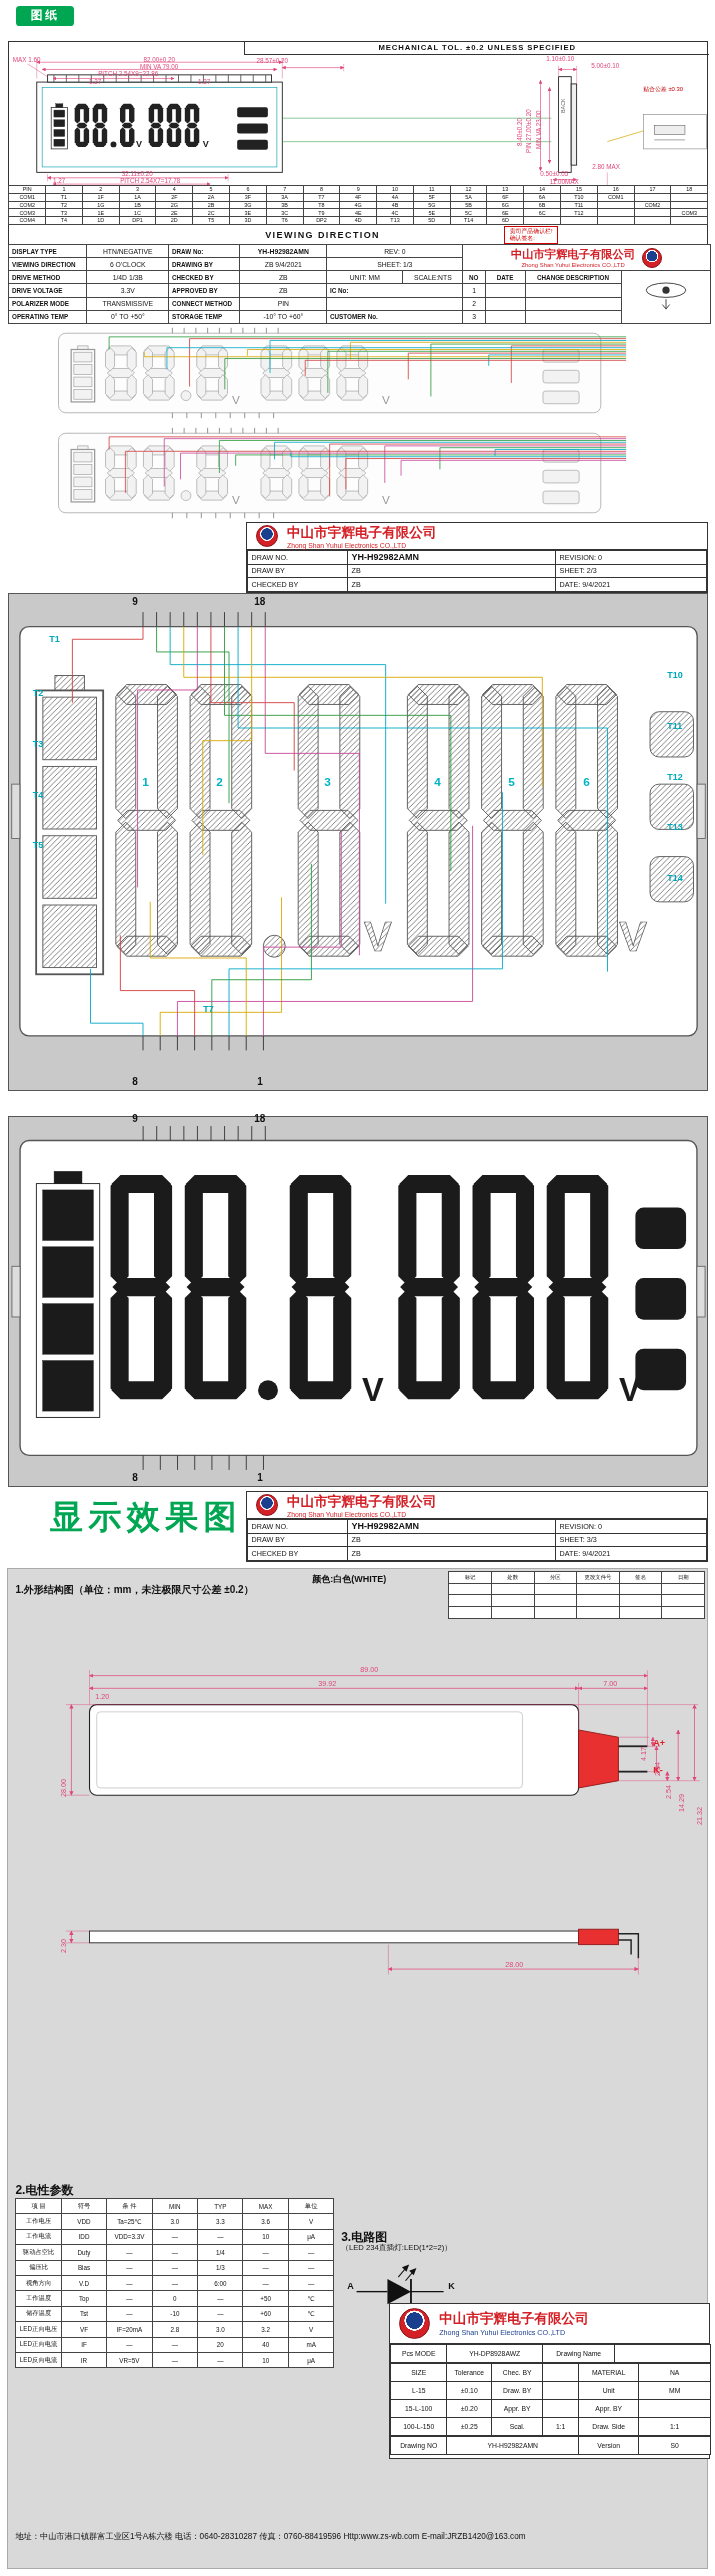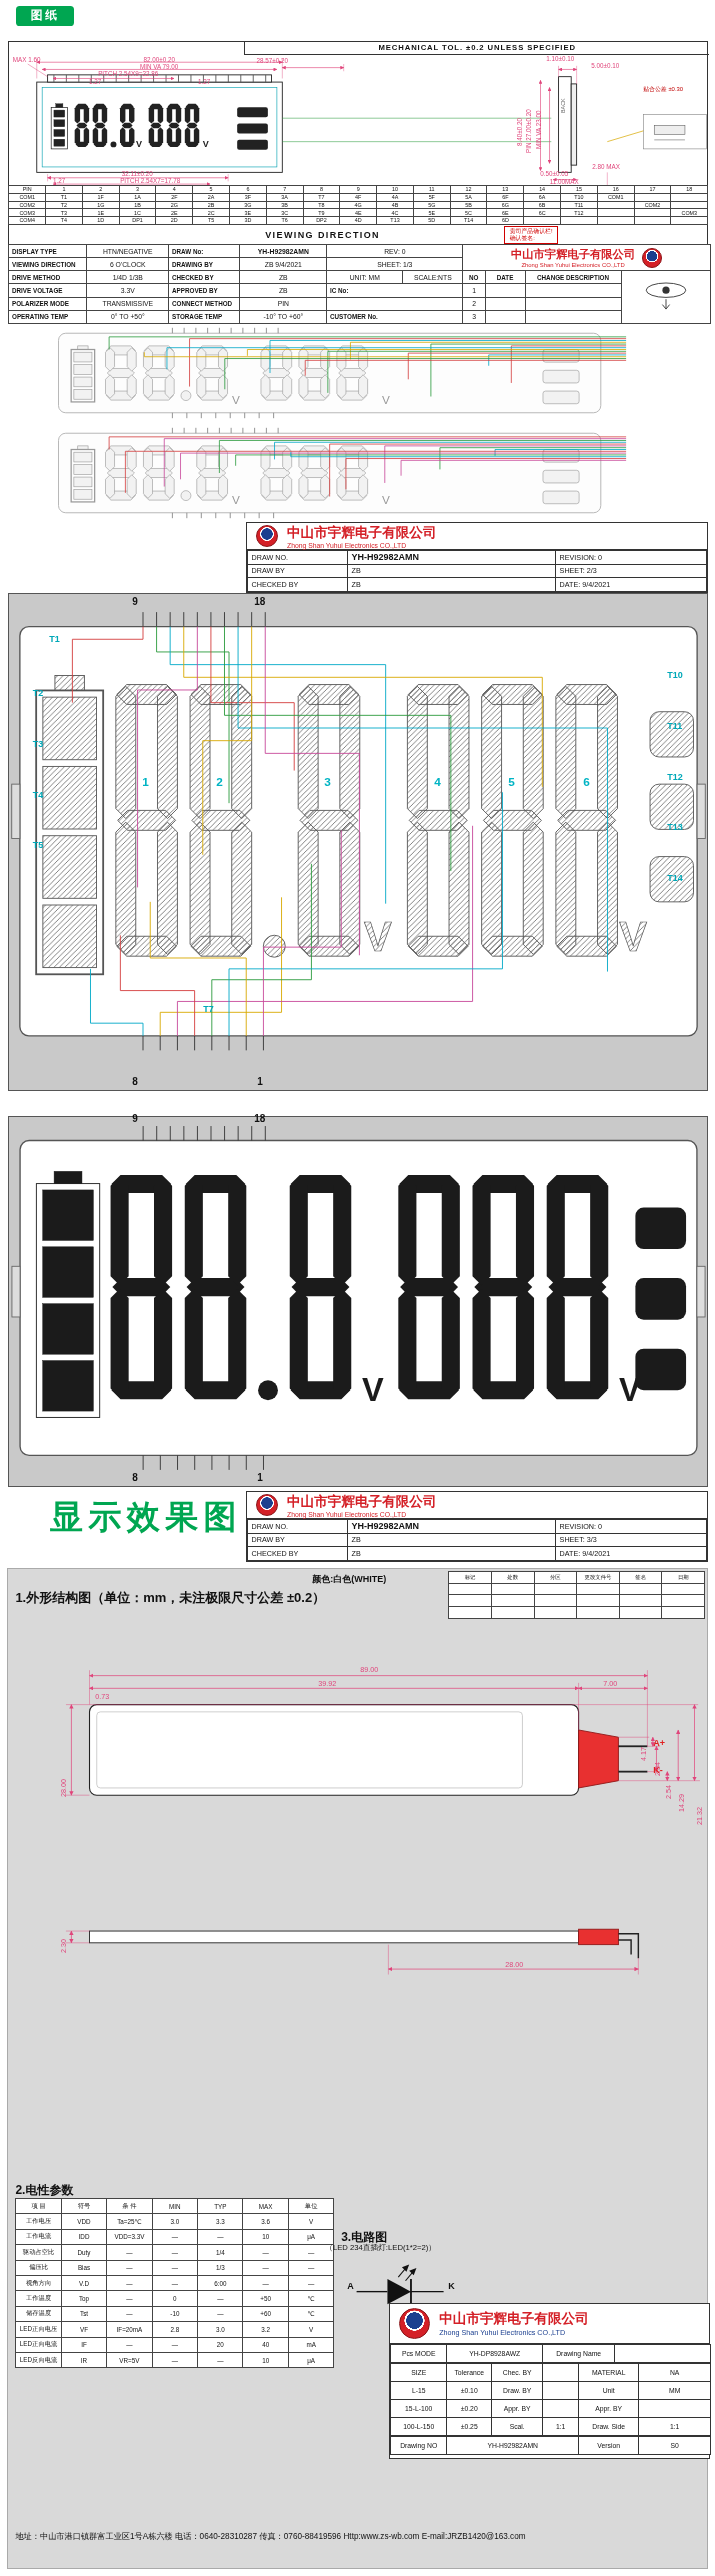--- a/index.html
+++ b/index.html
@@ -848,21 +848,21 @@
       <tr>
             <td>CHECKED BY</td>
             <td>ZB</td>
             <td>DATE: 9/4/2021</td>
           </tr>
     </tbody>
       </table>
   </div>
 
   <div class="lower" style="left:7.2px;top:1568px;width:701px;height:1001px">
-    <div class="h2x" style="left:7.2px;top:20px;font-size:13px">1.外形结构图（单位：mm，未注极限尺寸公差 ±0.2）</div>
+    <div class="h2x" style="left:7.2px;top:14px;font-size:10px">1.外形结构图（单位：mm，未注极限尺寸公差 ±0.2）</div>
     <div class="h2x" style="left:304px;top:3.6px;font-size:9px">颜色:白色(WHITE)</div>
     <table id="rev-table" class="grid revt" style="left:440px;top:1.8px;width:257px">
         <tbody>
           <tr>
             <th>标记</th>
             <th>处数</th>
             <th>分区</th>
             <th>更改文件号</th>
             <th>签名</th>
             <th>日期</th>
@@ -931,21 +931,21 @@
         <line x1="90" y1="330" x2="64" y2="330" stroke="#e0457b" stroke-width="0.5"></line>
         <line x1="90" y1="343" x2="64" y2="343" stroke="#e0457b" stroke-width="0.5"></line>
         <line x1="70" y1="330" x2="70" y2="343" stroke="#e0457b" stroke-width="0.8" marker-start="url(#ar2)" marker-end="url(#ar2)"></line>
         <line x1="420" y1="345" x2="420" y2="378" stroke="#e0457b" stroke-width="0.5"></line>
         <line x1="696" y1="360" x2="696" y2="378" stroke="#e0457b" stroke-width="0.5"></line>
         <line x1="420" y1="372" x2="696" y2="372" stroke="#e0457b" stroke-width="0.8" marker-start="url(#ar2)" marker-end="url(#ar2)"></line>
       </svg>
     <span class="dim big" style="left:361px;top:96px">89.00</span>
     <span class="dim big" style="left:319px;top:110px">39.92</span>
     <span class="dim big" style="left:602px;top:110px">7.00</span>
-    <span class="dim big" style="left:94px;top:123px">0.73</span>
+    <span class="dim big" style="left:94px;top:123px">1.20</span>
     <span class="dim big rot" style="left:51px;top:228px">28.00</span>
     <span class="dim big rot" style="left:631px;top:192px">4.17</span>
     <span class="dim big rot" style="left:645px;top:207px">2.54</span>
     <span class="dim big rot" style="left:656px;top:230px">2.54</span>
     <span class="dim big rot" style="left:669px;top:243px">14.29</span>
     <span class="dim big rot" style="left:687px;top:256px">21.32</span>
     <span class="redlab" style="left:645px;top:169px">A+</span>
     <span class="redlab" style="left:645px;top:196px">K-</span>
     <span class="dim big rot" style="left:51px;top:384px">2.30</span>
     <span class="dim big" style="left:506px;top:391px">28.00</span>
@@ -1049,21 +1049,21 @@
             <td>VR=5V</td>
             <td>—</td>
             <td>—</td>
             <td>10</td>
             <td>μA</td>
           </tr>
         </tbody>
       </table>
 
     <div class="h2x" style="left:333px;top:660px">3.电路图</div>
-    <div class="sub" style="left:317px;top:674px">（LED 234直插灯:LED(1*2=2)）</div>
+    <div class="sub" style="left:333px;top:674px">（LED 234直插灯:LED(1*2=2)）</div>
     <svg id="led-svg" style="left:343px;top:690px" width="100" height="58" viewBox="0 0 110 64">
         <line x1="6" y1="36" x2="40" y2="36" stroke="#111" stroke-width="1.5"></line>
         <polygon points="40,22 40,50 66,36" fill="#111"></polygon>
         <line x1="66" y1="22" x2="66" y2="50" stroke="#111" stroke-width="2"></line>
         <line x1="66" y1="36" x2="102" y2="36" stroke="#111" stroke-width="1.5"></line>
         <line x1="52" y1="20" x2="62" y2="8" stroke="#111" stroke-width="1.2"></line>
         <polygon points="64,6 56,9 61,14" fill="#111"></polygon>
         <line x1="60" y1="24" x2="70" y2="12" stroke="#111" stroke-width="1.2"></line>
         <polygon points="72,10 64,13 69,18" fill="#111"></polygon>
       </svg>

